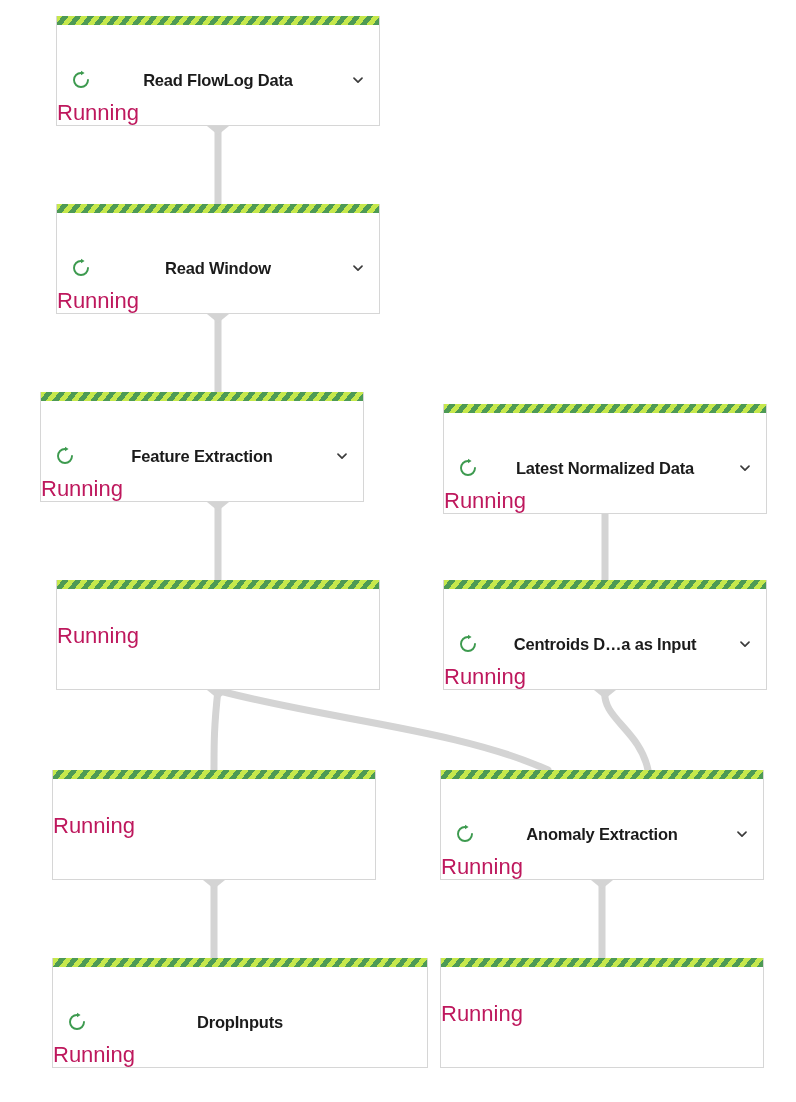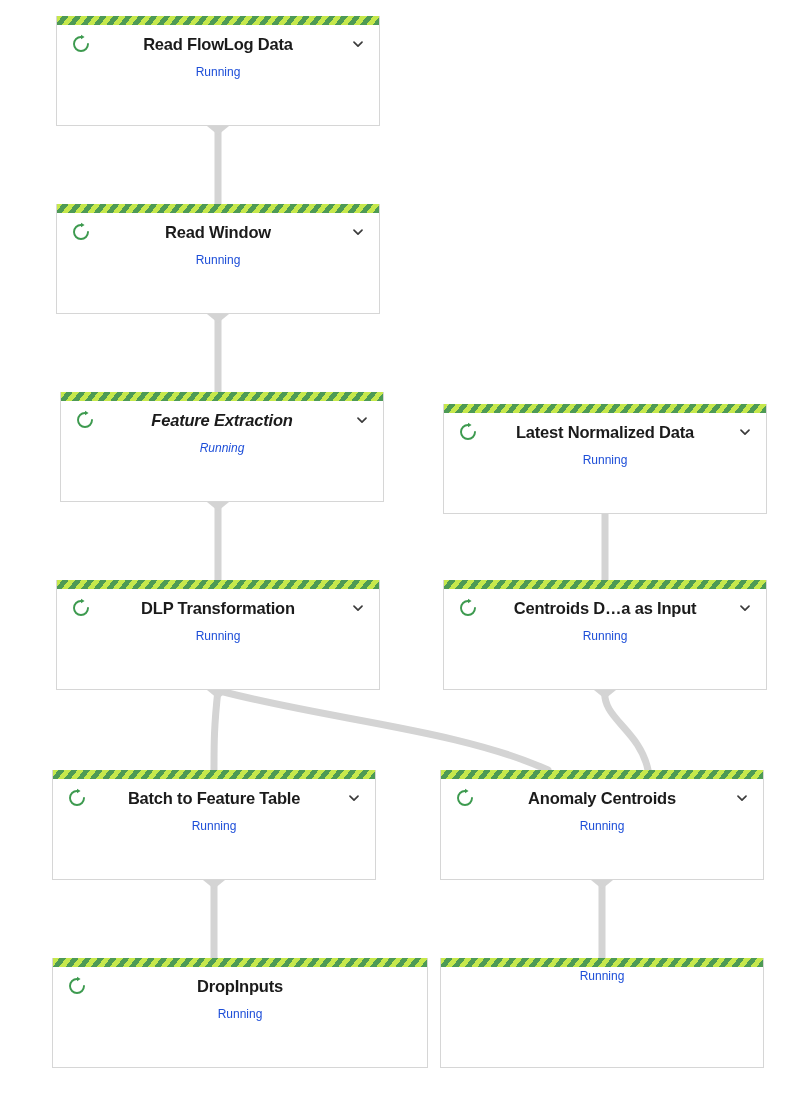--- a/index.html
+++ b/index.html
@@ -53,20 +53,21 @@
       #4d9a55 0px,
       #4d9a55 5px,
       #c6e84c 5px,
       #c6e84c 10px
     );
   }
 
   .node-body {
     position: relative;
     height: calc(100% - 9px);
+    margin-top: 36px;
   }
 
   .node-title-row {
     position: relative;
     display: flex;
     align-items: center;
     justify-content: center;
     height: 38px;
     padding: 0 10px;
   }
@@ -95,23 +96,22 @@
     position: absolute;
     right: 14px;
     top: 50%;
     transform: translateY(-50%);
     width: 14px;
     height: 14px;
     display: block;
   }
 
   .node-status {
-    text-align: center;
-    font-size: 12px;
-    color: #1d4ed8;
+    font-size: 22px;
+    color: #be185d;
     line-height: 1;
     margin-top: 3px;
   }
 </style>
 </head>
 <body>
 
 <div id="canvas">
 
   <svg id="edges" viewBox="0 0 796 1102" width="796" height="1102" xmlns="http://www.w3.org/2000/svg">
@@ -174,21 +174,21 @@
         <span class="chevron">
           <svg viewBox="0 0 16 16" width="14" height="14" xmlns="http://www.w3.org/2000/svg">
             <path d="M3.4 5.8 L8 10.4 L12.6 5.8" fill="none" stroke="#3c3c3c" stroke-width="1.9" stroke-linecap="round" stroke-linejoin="round"></path>
           </svg>
         </span>
       </div>
       <div class="node-status">Running</div>
     </div>
   </div>
 
-  <div class="node" style="left: 60px; top: 392px; width: 324px; height: 110px; font-style: italic;">
+  <div class="node" style="left: 40px; top: 392px; width: 324px; height: 110px;">
     <div class="node-stripe"></div>
     <div class="node-body">
       <div class="node-title-row">
         <span class="status-icon">
           <svg viewBox="0 0 24 24" width="20" height="20" xmlns="http://www.w3.org/2000/svg">
             <path d="M12 3.6 A8.4 8.4 0 1 0 20.4 12" fill="none" stroke="#3d9a4f" stroke-width="2.3" stroke-linecap="round"></path>
             <path d="M12 0.9 L12 6.3 L16.3 3.6 Z" fill="#3d9a4f"></path>
           </svg>
         </span>
         <span class="node-title">Feature Extraction</span>
@@ -219,34 +219,20 @@
           </svg>
         </span>
       </div>
       <div class="node-status">Running</div>
     </div>
   </div>
 
   <div class="node" style="left: 56px; top: 580px; width: 324px; height: 110px;">
     <div class="node-stripe"></div>
     <div class="node-body">
-      <div class="node-title-row">
-        <span class="status-icon">
-          <svg viewBox="0 0 24 24" width="20" height="20" xmlns="http://www.w3.org/2000/svg">
-            <path d="M12 3.6 A8.4 8.4 0 1 0 20.4 12" fill="none" stroke="#3d9a4f" stroke-width="2.3" stroke-linecap="round"></path>
-            <path d="M12 0.9 L12 6.3 L16.3 3.6 Z" fill="#3d9a4f"></path>
-          </svg>
-        </span>
-        <span class="node-title">DLP Transformation</span>
-        <span class="chevron">
-          <svg viewBox="0 0 16 16" width="14" height="14" xmlns="http://www.w3.org/2000/svg">
-            <path d="M3.4 5.8 L8 10.4 L12.6 5.8" fill="none" stroke="#3c3c3c" stroke-width="1.9" stroke-linecap="round" stroke-linejoin="round"></path>
-          </svg>
-        </span>
-      </div>
       <div class="node-status">Running</div>
     </div>
   </div>
 
   <div class="node" style="left: 443px; top: 580px; width: 324px; height: 110px;">
     <div class="node-stripe"></div>
     <div class="node-body">
       <div class="node-title-row">
         <span class="status-icon">
           <svg viewBox="0 0 24 24" width="20" height="20" xmlns="http://www.w3.org/2000/svg">
@@ -261,49 +247,35 @@
           </svg>
         </span>
       </div>
       <div class="node-status">Running</div>
     </div>
   </div>
 
   <div class="node" style="left: 52px; top: 770px; width: 324px; height: 110px;">
     <div class="node-stripe"></div>
     <div class="node-body">
-      <div class="node-title-row">
-        <span class="status-icon">
-          <svg viewBox="0 0 24 24" width="20" height="20" xmlns="http://www.w3.org/2000/svg">
-            <path d="M12 3.6 A8.4 8.4 0 1 0 20.4 12" fill="none" stroke="#3d9a4f" stroke-width="2.3" stroke-linecap="round"></path>
-            <path d="M12 0.9 L12 6.3 L16.3 3.6 Z" fill="#3d9a4f"></path>
-          </svg>
-        </span>
-        <span class="node-title">Batch to Feature Table</span>
-        <span class="chevron">
-          <svg viewBox="0 0 16 16" width="14" height="14" xmlns="http://www.w3.org/2000/svg">
-            <path d="M3.4 5.8 L8 10.4 L12.6 5.8" fill="none" stroke="#3c3c3c" stroke-width="1.9" stroke-linecap="round" stroke-linejoin="round"></path>
-          </svg>
-        </span>
-      </div>
       <div class="node-status">Running</div>
     </div>
   </div>
 
   <div class="node" style="left: 440px; top: 770px; width: 324px; height: 110px;">
     <div class="node-stripe"></div>
     <div class="node-body">
       <div class="node-title-row">
         <span class="status-icon">
           <svg viewBox="0 0 24 24" width="20" height="20" xmlns="http://www.w3.org/2000/svg">
             <path d="M12 3.6 A8.4 8.4 0 1 0 20.4 12" fill="none" stroke="#3d9a4f" stroke-width="2.3" stroke-linecap="round"></path>
             <path d="M12 0.9 L12 6.3 L16.3 3.6 Z" fill="#3d9a4f"></path>
           </svg>
         </span>
-        <span class="node-title">Anomaly Centroids</span>
+        <span class="node-title">Anomaly Extraction</span>
         <span class="chevron">
           <svg viewBox="0 0 16 16" width="14" height="14" xmlns="http://www.w3.org/2000/svg">
             <path d="M3.4 5.8 L8 10.4 L12.6 5.8" fill="none" stroke="#3c3c3c" stroke-width="1.9" stroke-linecap="round" stroke-linejoin="round"></path>
           </svg>
         </span>
       </div>
       <div class="node-status">Running</div>
     </div>
   </div>
 

